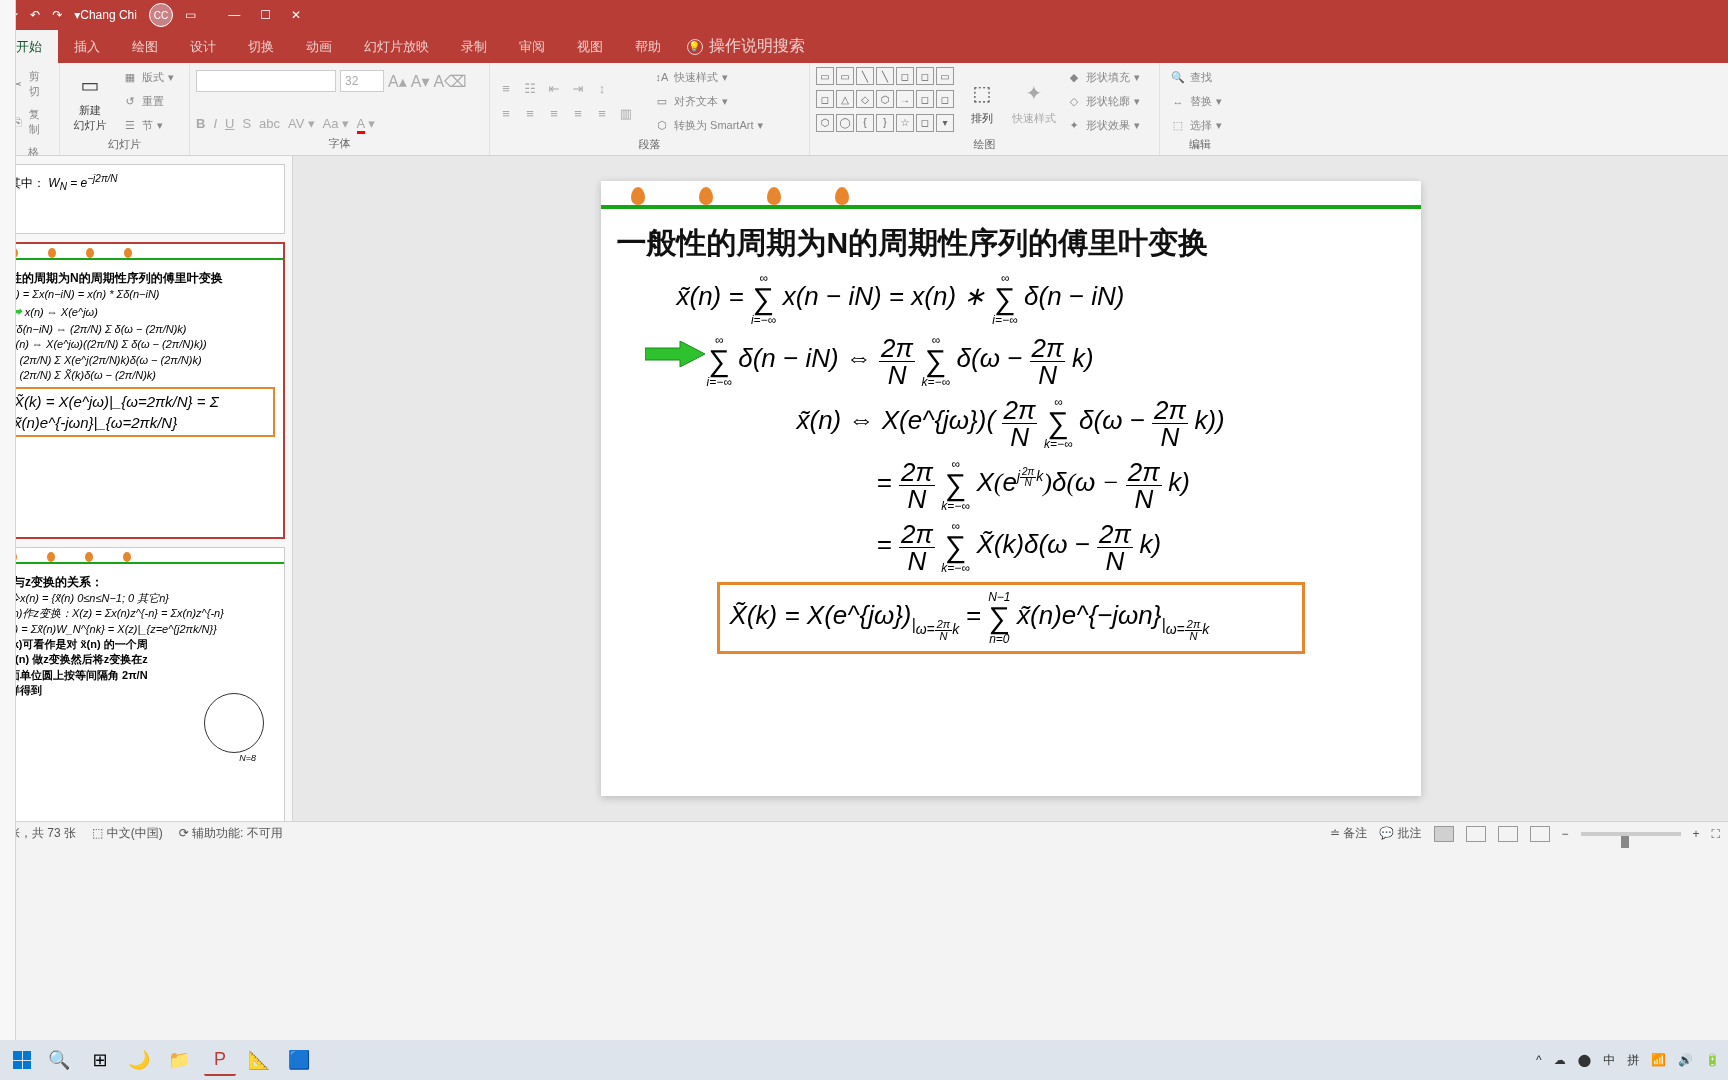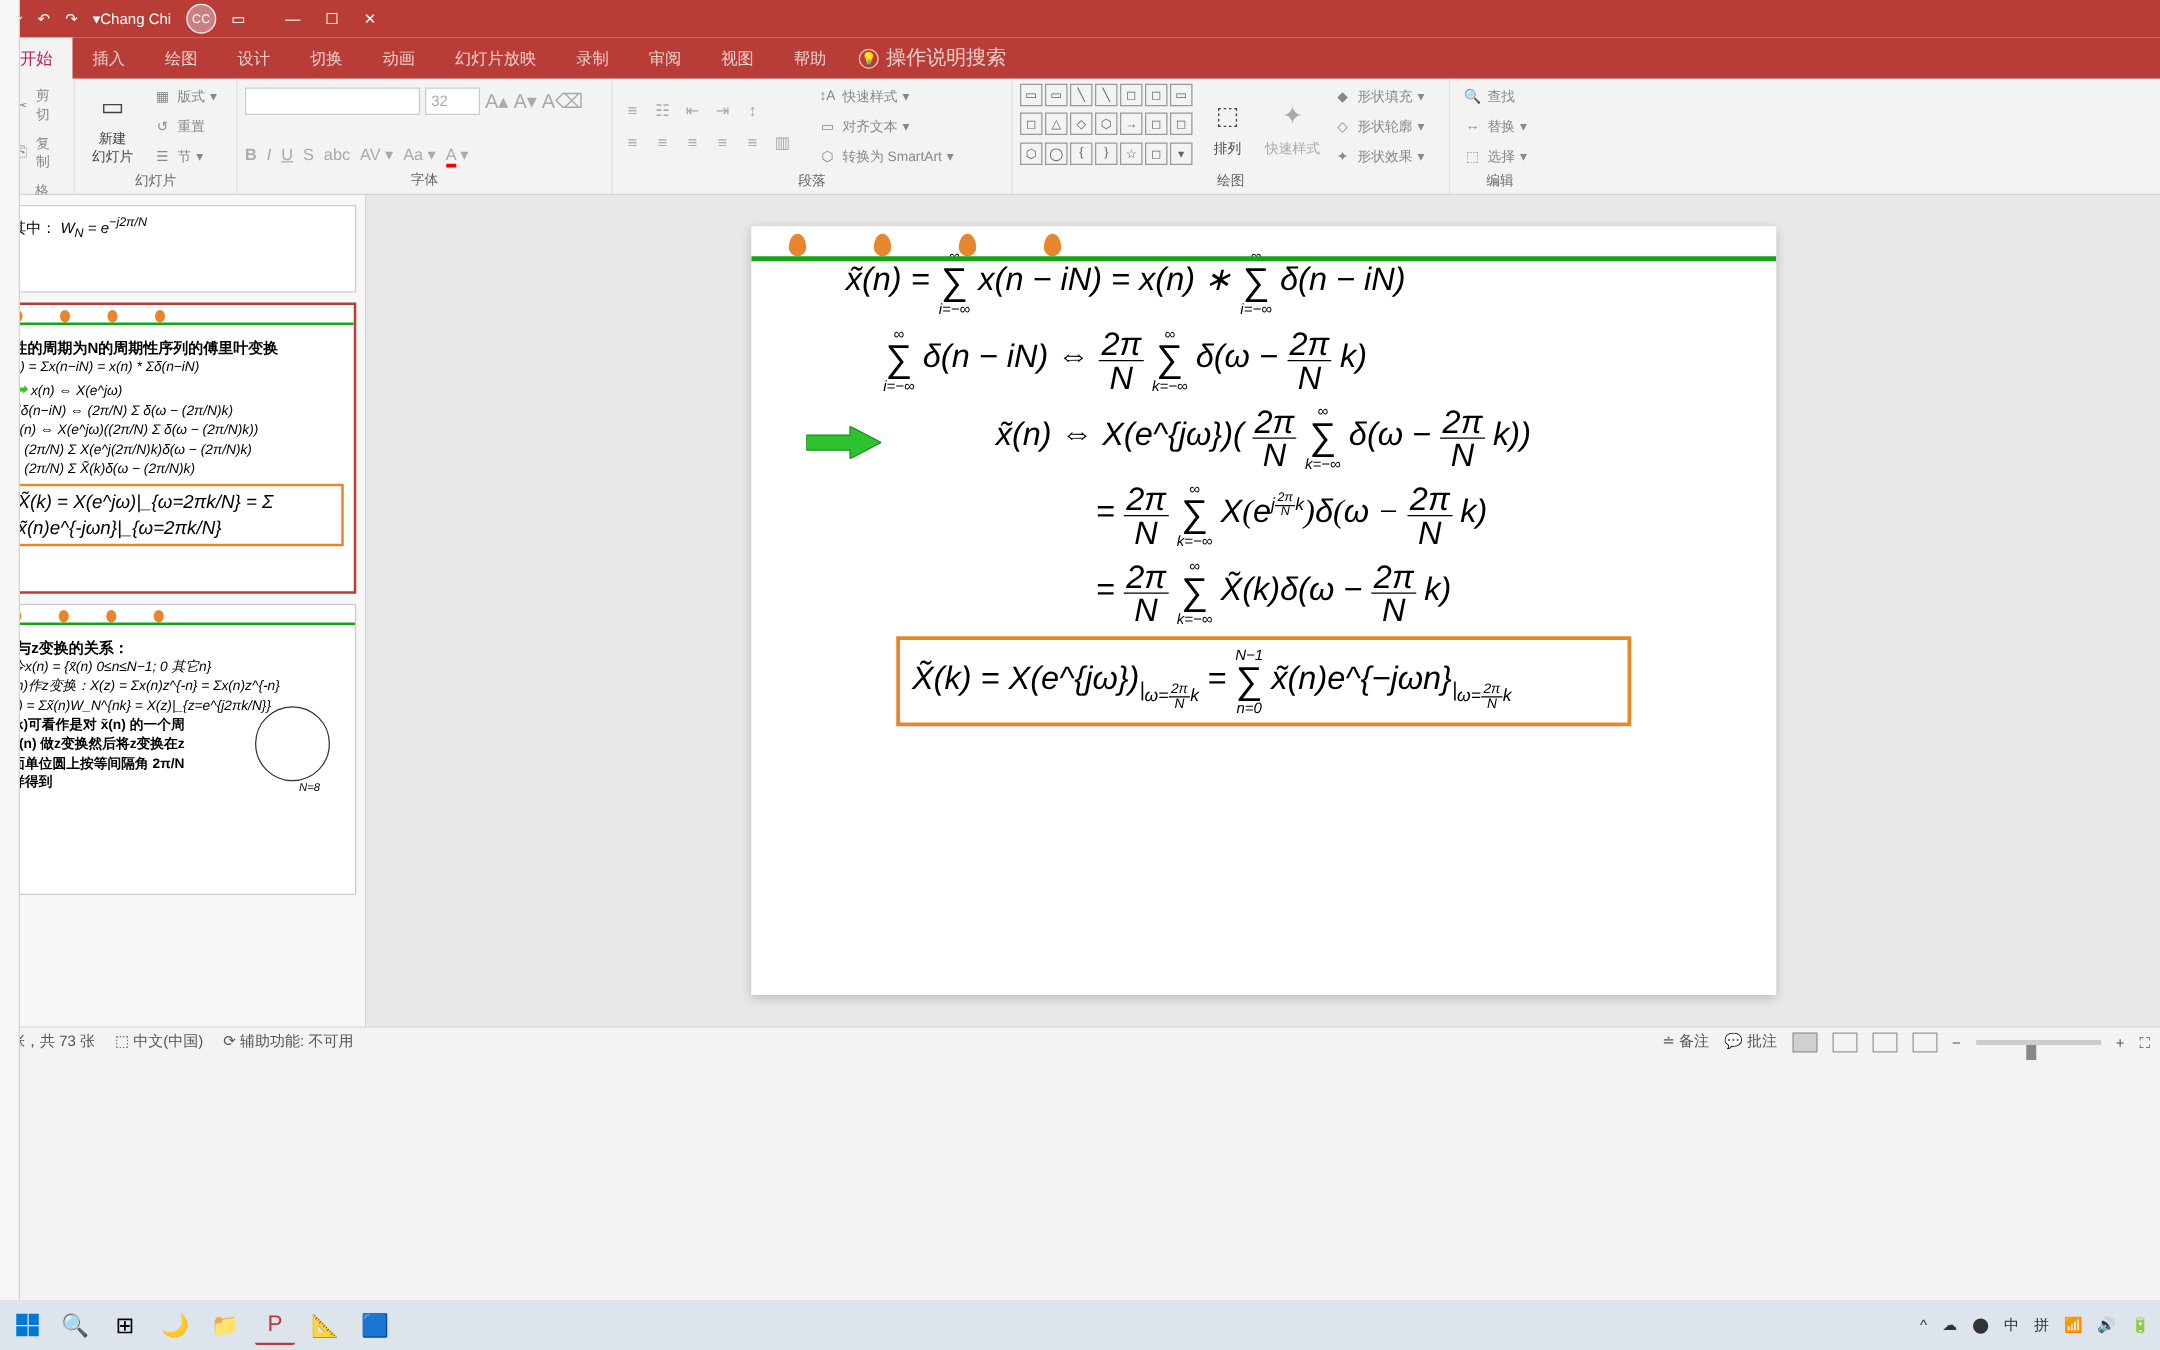--- a/index.html
+++ b/index.html
@@ -8,21 +8,21 @@
 .title-bar { background: #b83d37; height: 30px; display: flex; align-items: center; color: white; font-size: 12px; padding: 0 8px; }
 .title-bar .qat { display: flex; gap: 12px; align-items: center; }
 .title-bar .qat span { cursor: pointer; }
 .title-bar .title { flex: 1; text-align: center; }
 .title-bar .user { display: flex; gap: 12px; align-items: center; }
 .title-bar .avatar { width: 24px; height: 24px; border-radius: 50%; background: #c98185; border: 1px solid #fff; display: flex; align-items: center; justify-content: center; font-size: 10px; }
 .title-bar .win-controls { display: flex; gap: 20px; margin-left: 20px; }
 
 .tab-bar { background: #b83d37; height: 33px; display: flex; align-items: center; padding-left: 0; }
 .tab-bar .tab { color: #f0d0ce; padding: 8px 16px; font-size: 13px; cursor: pointer; }
-.tab-bar .tab.active { background: #f3f3f3; color: #be185d; }
+.tab-bar .tab.active { background: #f3f3f3; color: #14532d; }
 .tab-bar .search { color: #f0d0ce; display: flex; align-items: center; gap: 6px; margin-left: 10px; }
 .tab-bar .bulb { width: 16px; height: 16px; border: 1px solid #f0d0ce; border-radius: 50%; display: flex; align-items: center; justify-content: center; font-size: 10px; }
 
 .ribbon { background: #f3f3f3; height: 93px; border-bottom: 1px solid #d4d4d4; display: flex; }
 .ribbon-group { border-right: 1px solid #e1e1e1; padding: 4px 6px; display: flex; flex-direction: column; }
 .ribbon-group .label { text-align: center; font-size: 11px; color: #666; margin-top: auto; padding-top: 2px; }
 .ribbon-group .content { flex: 1; display: flex; gap: 4px; }
 .rbtn-big { display: flex; flex-direction: column; align-items: center; justify-content: center; width: 48px; font-size: 11px; color: #444; cursor: pointer; }
 .rbtn-big .icon { width: 32px; height: 32px; display: flex; align-items: center; justify-content: center; font-size: 20px; margin-bottom: 2px; }
 .rbtn-small { display: flex; align-items: center; gap: 4px; font-size: 11px; color: #888; padding: 2px 4px; cursor: pointer; }
@@ -35,21 +35,21 @@
 .font-row2 { display: flex; gap: 8px; align-items: center; color: #aaa; }
 .font-row2 span { font-size: 13px; cursor: pointer; }
 .para-grid { display: grid; grid-template-columns: repeat(6, 20px); gap: 4px; color: #aaa; }
 .para-grid span { font-size: 13px; text-align: center; cursor: pointer; }
 .shapes-gallery { display: grid; grid-template-columns: repeat(7, 18px); gap: 2px; }
 .shapes-gallery span { width: 18px; height: 18px; border: 1px solid #999; font-size: 10px; display: flex; align-items: center; justify-content: center; color: #666; }
 
 .main-area { display: flex; height: 665px; background: #e8e8e8; }
 .thumb-panel { width: 293px; background: #f7f7f7; border-right: 1px solid #d4d4d4; overflow-y: auto; padding-top: 0; }
 .thumb { margin: 8px 0 8px 0; }
-.thumb-slide { background: white; border: 1px solid #ccc; margin-left: 0; width: 285px; height: 233px; position: relative; overflow: hidden; font-size: 10px; padding: 8px; }
+.thumb-slide { background: white; border: 1px solid #ccc; margin-left: 0; width: 285px; height: 297px; position: relative; overflow: hidden; font-size: 10px; padding: 8px; }
 .thumb-slide.active { border: 2px solid #b83d37; }
 .thumb-slide .thumb-decor { position: absolute; top: 4px; left: 8px; display: flex; gap: 30px; }
 .thumb-slide .thumb-decor span { width: 8px; height: 10px; background: #e8862e; border-radius: 50%; }
 .thumb-slide .thumb-line { position: absolute; top: 14px; left: 0; right: 0; height: 2px; background: #16a516; }
 .thumb-slide .thumb-content { margin-top: 18px; font-size: 11px; line-height: 1.4; font-family: serif; font-style: italic; }
 .thumb-slide .thumb-title { font-weight: bold; font-size: 12px; font-style: normal; }
 .thumb-slide .thumb-arrow { color: #2ec22e; font-size: 14px; }
 .thumb-slide .thumb-box { border: 2px solid #e8862e; padding: 2px; margin-top: 4px; font-size: 15px; }
 .thumb-0 { height: 70px; }
 .thumb-circle { width: 60px; height: 60px; border: 1px solid #333; border-radius: 50%; position: absolute; right: 20px; bottom: 90px; }
@@ -337,20 +337,21 @@
 
   <div class="slide-area">
     <div class="slide">
       <div class="slide-decor">
           <span></span>
           <span></span>
           <span></span>
           <span></span>
         </div>
       <div class="slide-greenline"></div>
+      <div class="slide-title">一般性的周期为N的周期性序列的傅里叶变换</div>
 
       <div class="slide-eq">
         <span>x̃(n) = </span>
         <span class="sum">
             <span>∞</span>
             <span class="sigma">∑</span>
             <span>i=−∞</span>
           </span>
         <span>x(n − iN) = x(n) ∗ </span>
         <span class="sum">

